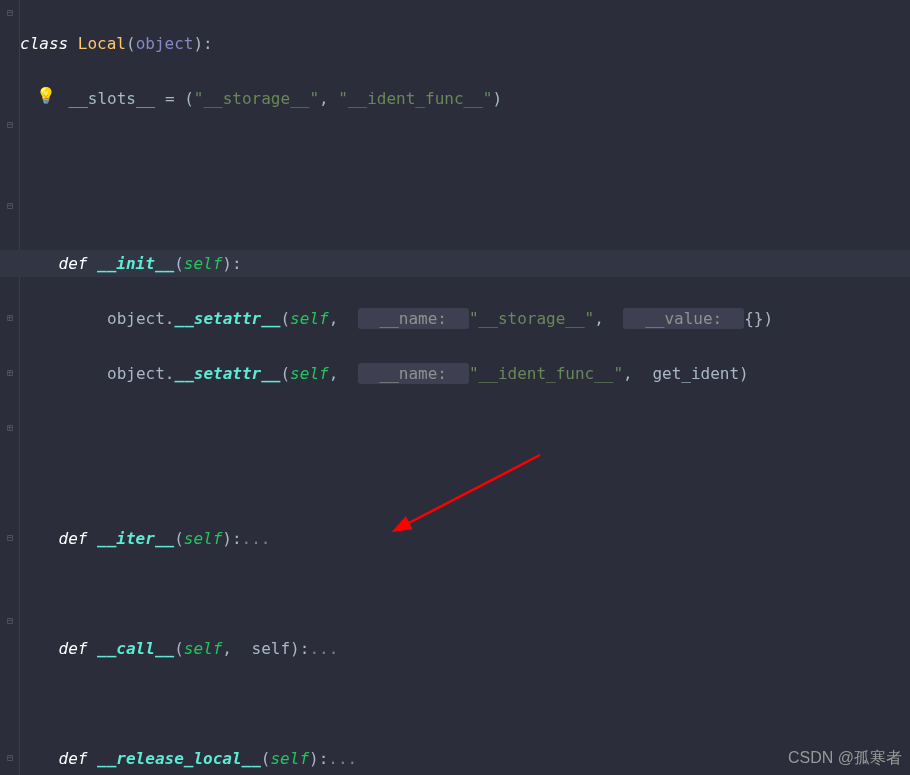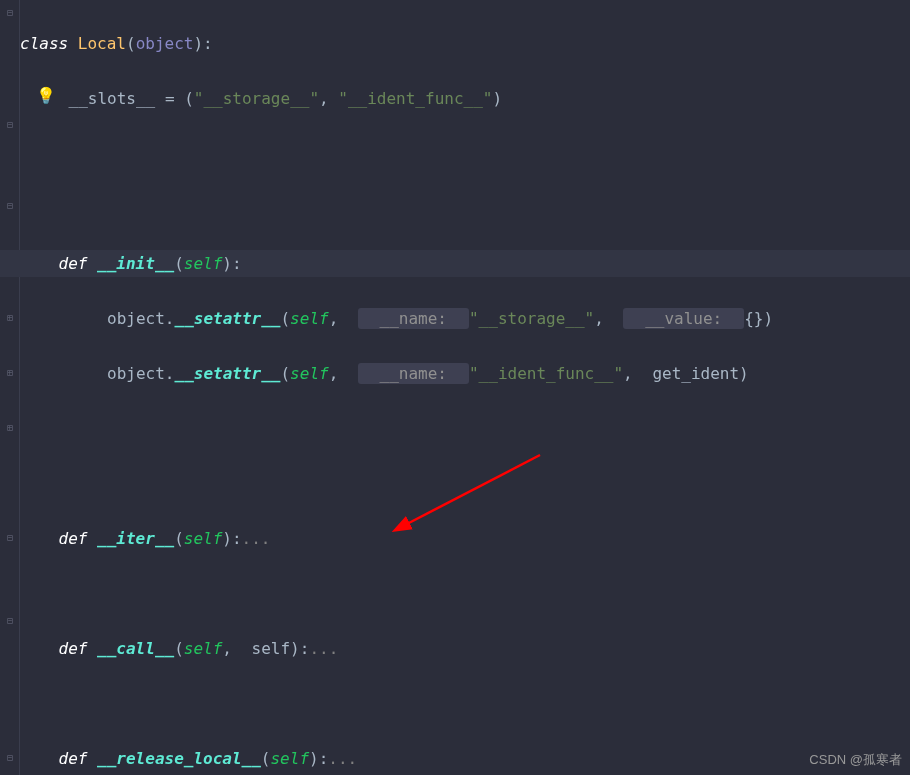--- a/index.html
+++ b/index.html
@@ -70,21 +70,21 @@
     position: absolute;
     left: 390px;
     top: 445px;
     pointer-events: none;
   }
   .watermark {
     position: absolute;
     right: 8px;
     bottom: 6px;
     color: #999;
-    font-size: 13px;
+    font-size: 16px;
     font-family: sans-serif;
   }
 </style>
 </head>
 <body>
 
 <div class="gutter">
   <span class="fold-icon" style="top:6px">⊟</span>
   <span class="fold-icon" style="top:118px">⊟</span>
   <span class="fold-icon" style="top:199px">⊟</span>

